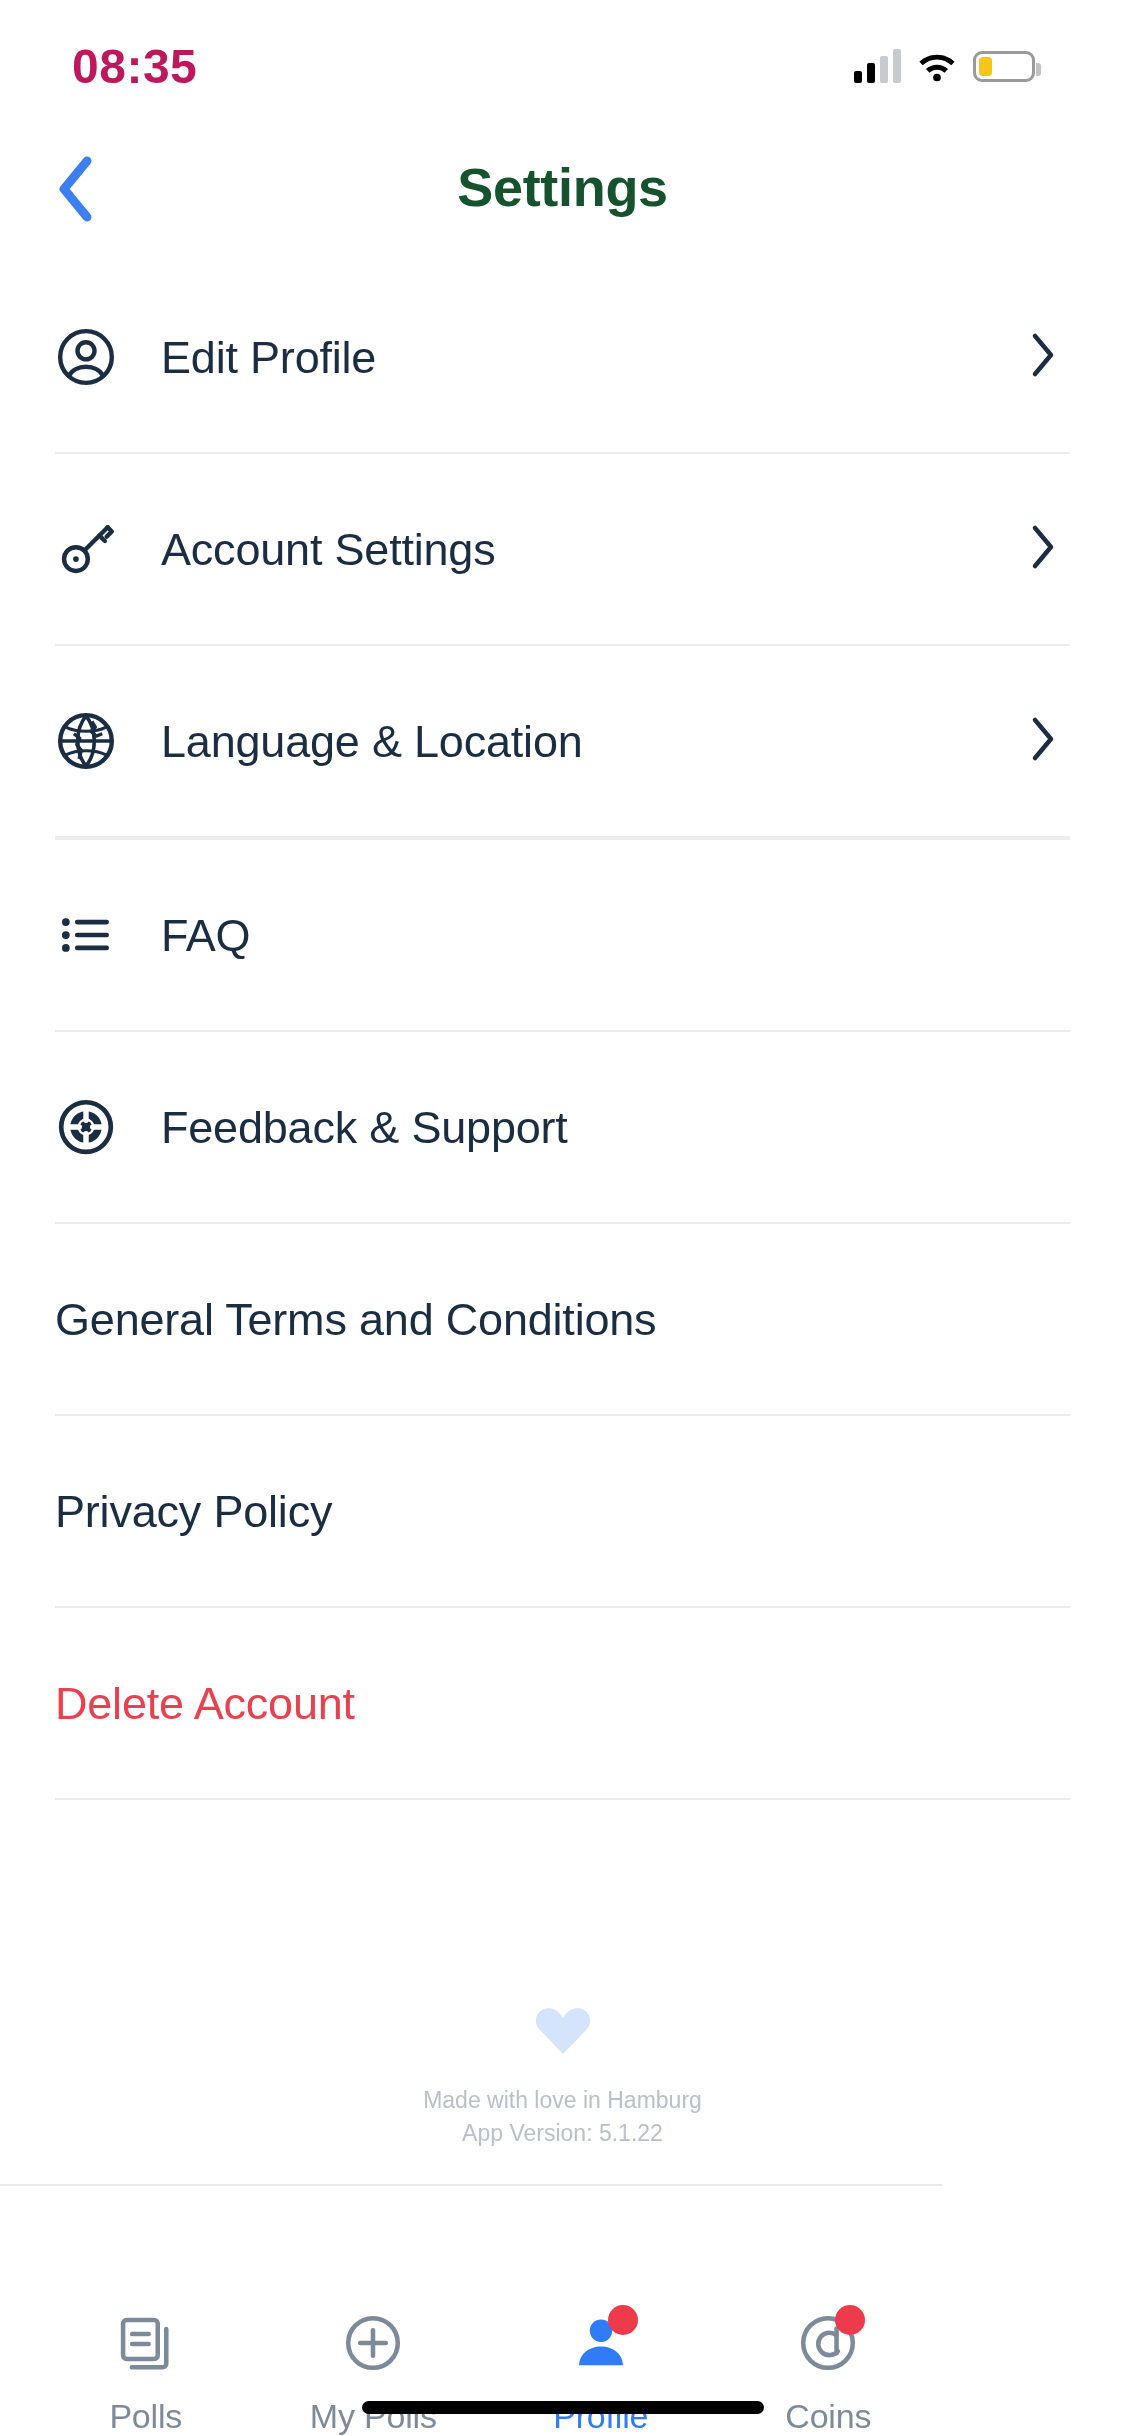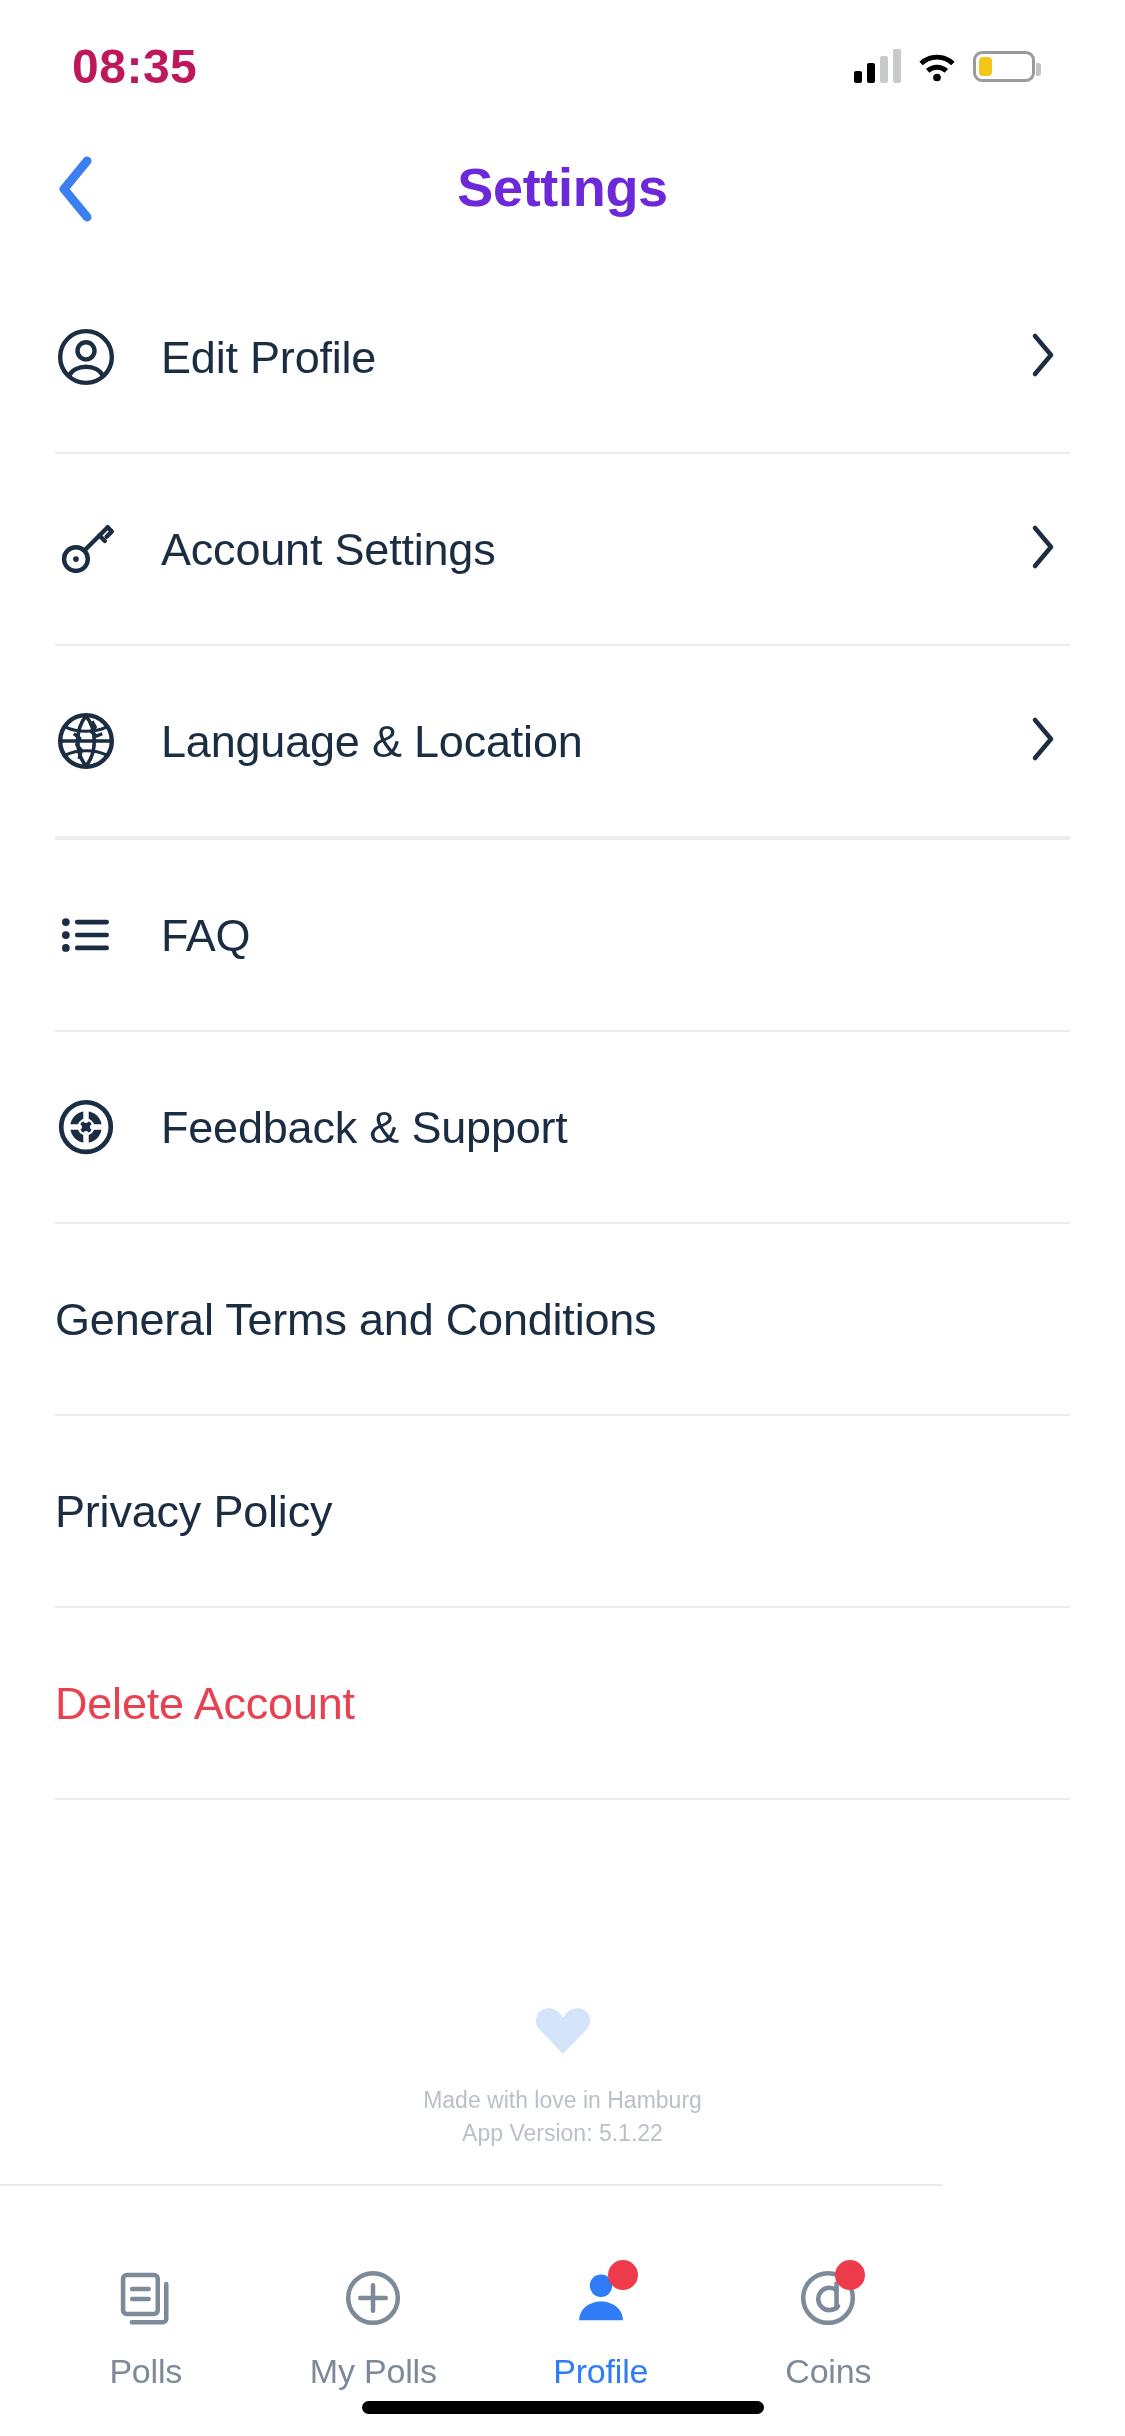--- a/index.html
+++ b/index.html
@@ -40,21 +40,21 @@
   .navbar {
     position:absolute; top:132px; left:0; width:1125px; height:110px;
   }
   .back-btn {
     position:absolute; left:40px; top:22px; width:70px; height:70px;
     display:flex; align-items:center; justify-content:center; cursor:pointer;
   }
   .nav-title {
     position:absolute; left:0; top:0; width:1125px; height:110px;
     display:flex; align-items:center; justify-content:center;
-    font-size:54px; font-weight:700; color:#6d28d9; letter-spacing:-0.3px;
+    font-size:54px; font-weight:700; color:#14532d; letter-spacing:-0.3px;
   }
 
   
   .list { position:absolute; top:262px; left:0; width:1125px; }
   .row {
     position:relative; height:190px; display:flex; align-items:center;
     padding:0 52px 0 55px; cursor:pointer;
   }
   .row.plain { height:190px; }
   .row-ic { width:62px; height:62px; flex:0 0 62px; display:flex;
@@ -69,21 +69,21 @@
     position:absolute; top:2000px; left:0; width:1125px;
     display:flex; flex-direction:column; align-items:center;
   }
   .heart { margin-bottom:28px; }
   .footer-line { font-size:23px; color:#b9c0ca; line-height:1.45; text-align:center; }
 
   
   .tabbar {
     position:absolute; bottom:0; left:0; width:942px; height:252px;
     background:#fff; border-top:2px solid #e7e9ec;
-    display:flex; align-items:center; padding-top:26px;padding-left:32px;
+    display:flex; align-items:flex-end; padding-top:26px;padding-left:32px;
   }
   .tab { flex:1; display:flex; flex-direction:column; align-items:center; cursor:pointer; }
   .tab-ic { position:relative; width:86px; height:80px; display:flex;
             align-items:center; justify-content:center; }
   .tab-label { margin-top:14px; font-size:34px; color:#7d8a99; letter-spacing:-0.2px; }
   .tab.active .tab-label { color:#2f7cf6; }
   .badge {
     position:absolute; width:30px; height:30px; border-radius:50%;
     background:#ee3b4c; top:2px; right:6px;
   }

